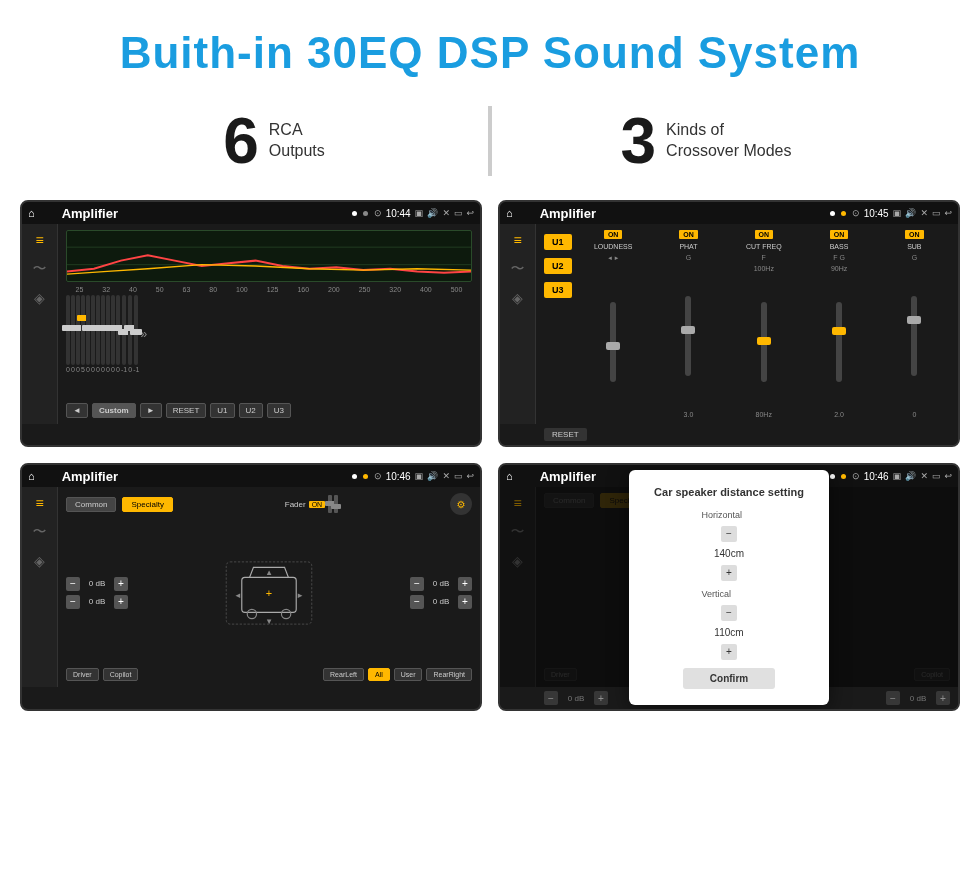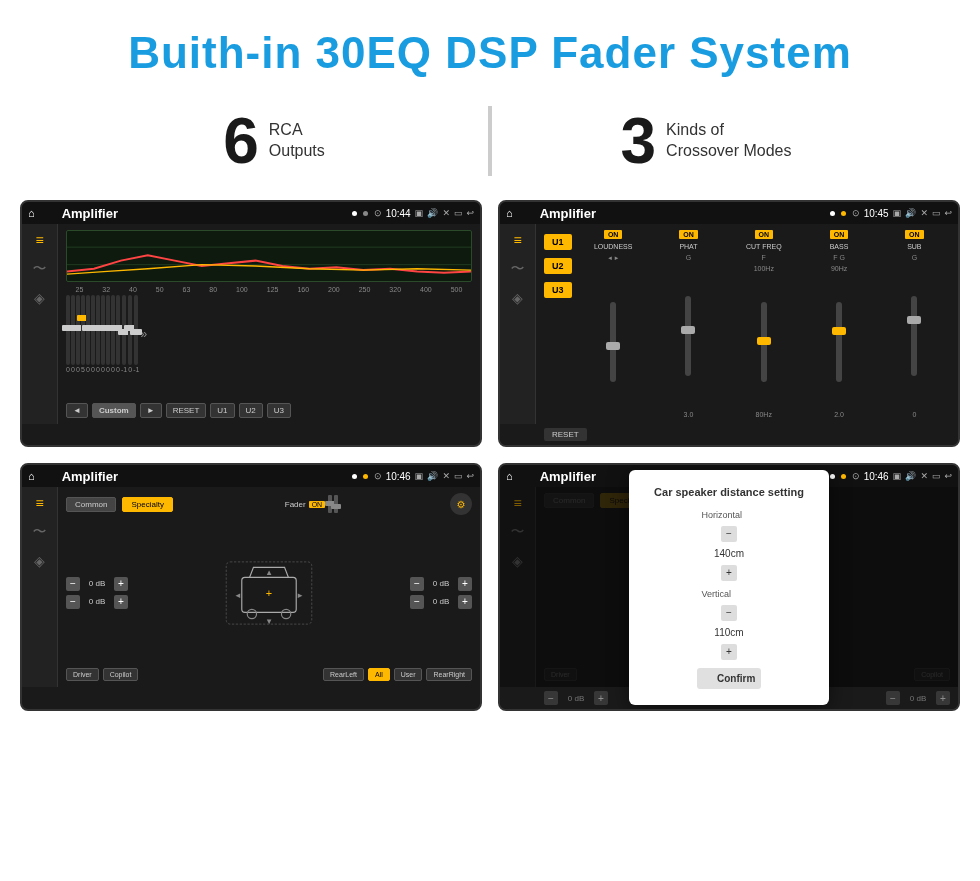--- a/index.html
+++ b/index.html
@@ -421,32 +421,32 @@
       background: #e0e0e0;
       color: #333;
       font-size: 10px;
       font-weight: bold;
       padding: 5px 20px;
       border-radius: 3px;
       text-align: center;
       margin: 8px auto 0;
       display: block;
       cursor: pointer;
-      width: 64px;
+      width: 92px;
     }
 
     
     .screen-body-wrapper {
       position: relative;
     }
   </style>
 </head>
 <body>
 
-<h1 class="page-title">Buith-in 30EQ DSP Fader System</h1>
+<h1 class="page-title">Buith-in 30EQ DSP Sound System</h1>
 
 <div class="stats-row">
   <div class="stat-item">
     <span class="stat-number">6</span>
     <span class="stat-label">
       <span>RCA</span><br>
       <span>Outputs</span>
     </span>
   </div>
   <div class="stat-divider"></div>

